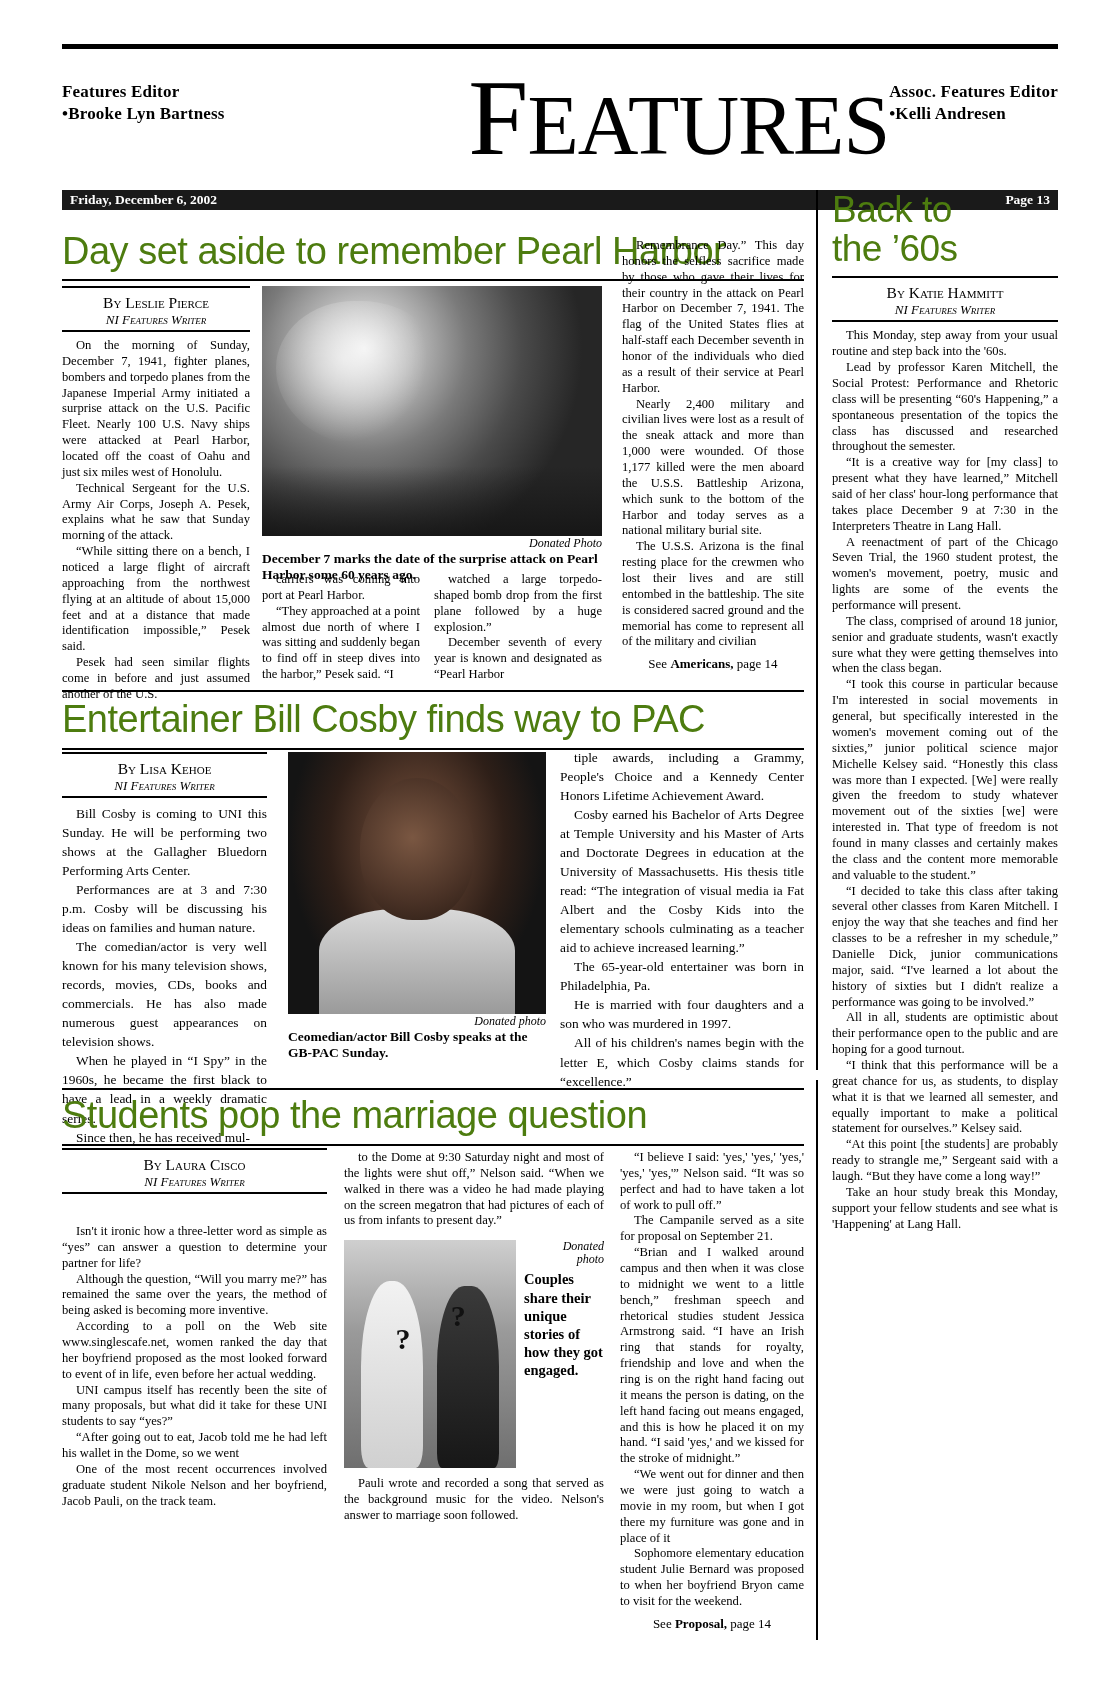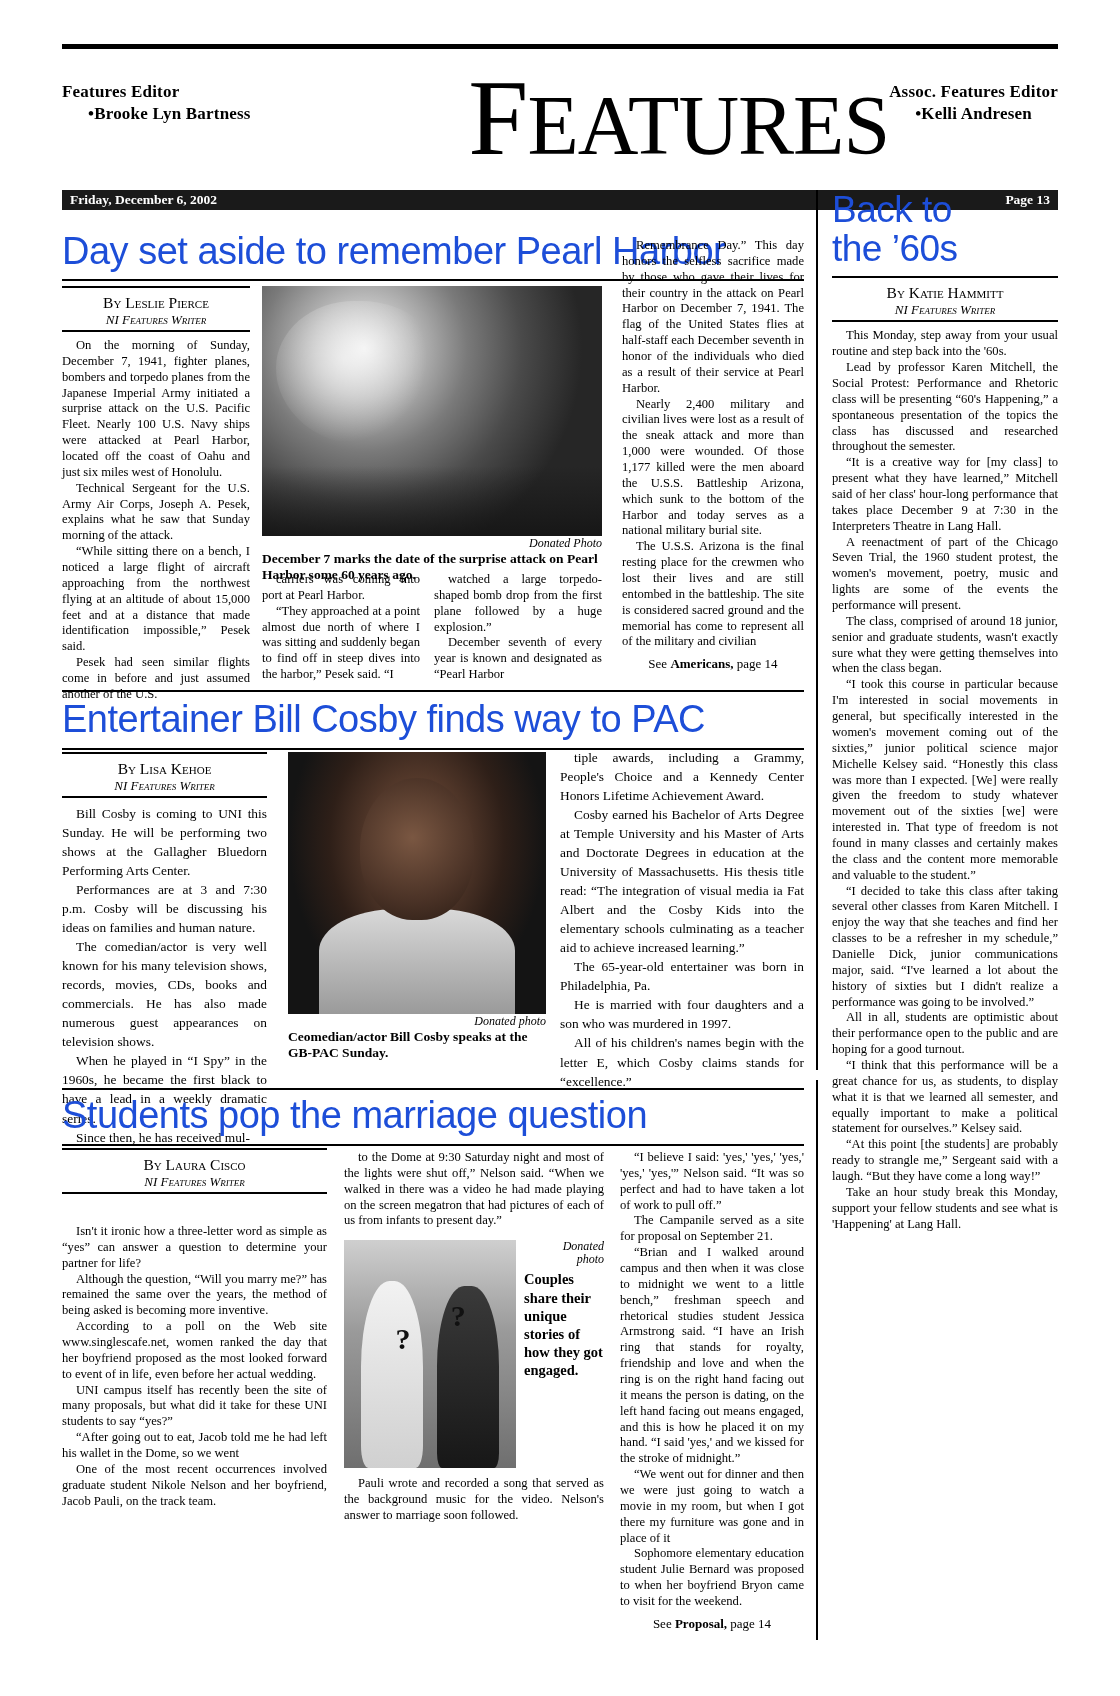--- a/index.html
+++ b/index.html
@@ -16,39 +16,39 @@
     padding:0 62px; box-sizing:border-box;
   }
   
   .masthead-rule{ height:5px; background:#000; margin-top:44px; }
   .masthead{
     display:flex; align-items:flex-start; justify-content:space-between;
     padding-top:18px; padding-bottom:4px;
   }
   .ed-block{ font-family:"Liberation Serif",serif; line-height:1.28; padding-top:14px; }
   .ed-title{ font-size:17px; font-weight:bold; letter-spacing:.2px;}
-  .ed-name{ font-size:17px; font-weight:bold; letter-spacing:.2px;margin-left:26px;}
+  .ed-name{ font-size:17px; font-weight:bold; letter-spacing:.2px;}
   .ed-right{ text-align:left; }
   .features-word{
     font-family:"Liberation Serif",serif;
     font-size:84px; font-weight:normal; letter-spacing:-1px;
     line-height:.95; text-align:right; flex:1;
   }
   .features-word .cap{ font-size:108px; }
   
   .datebar{
     margin-top:16px; background:#1a1a1a; color:#fff; height:20px;
     display:flex; align-items:center; justify-content:space-between;
     padding:0 8px; font-size:13.5px; font-weight:bold;
     font-family:"Liberation Serif",serif;
   }
   
   .hl{
     font-family:"Liberation Sans", sans-serif;
-    font-weight:normal; letter-spacing:-.5px; color:#1d4ed8;
+    font-weight:normal; letter-spacing:-.5px; color:#4d7c0f;
   }
   .byline{ text-align:center; font-variant:small-caps; }
   .byline .b1{ font-size:15.5px; }
   .byline .b2{ font-size:13px; font-style:italic; }
   .byrule{ border-top:2px solid #000; margin:2px 0 6px 0;}
   .body-col{
     font-size:12.6px; line-height:1.26; text-align:justify;
     font-family:"Liberation Serif",serif;
   }
   .body-col p{ margin:0; text-indent:14px; }

